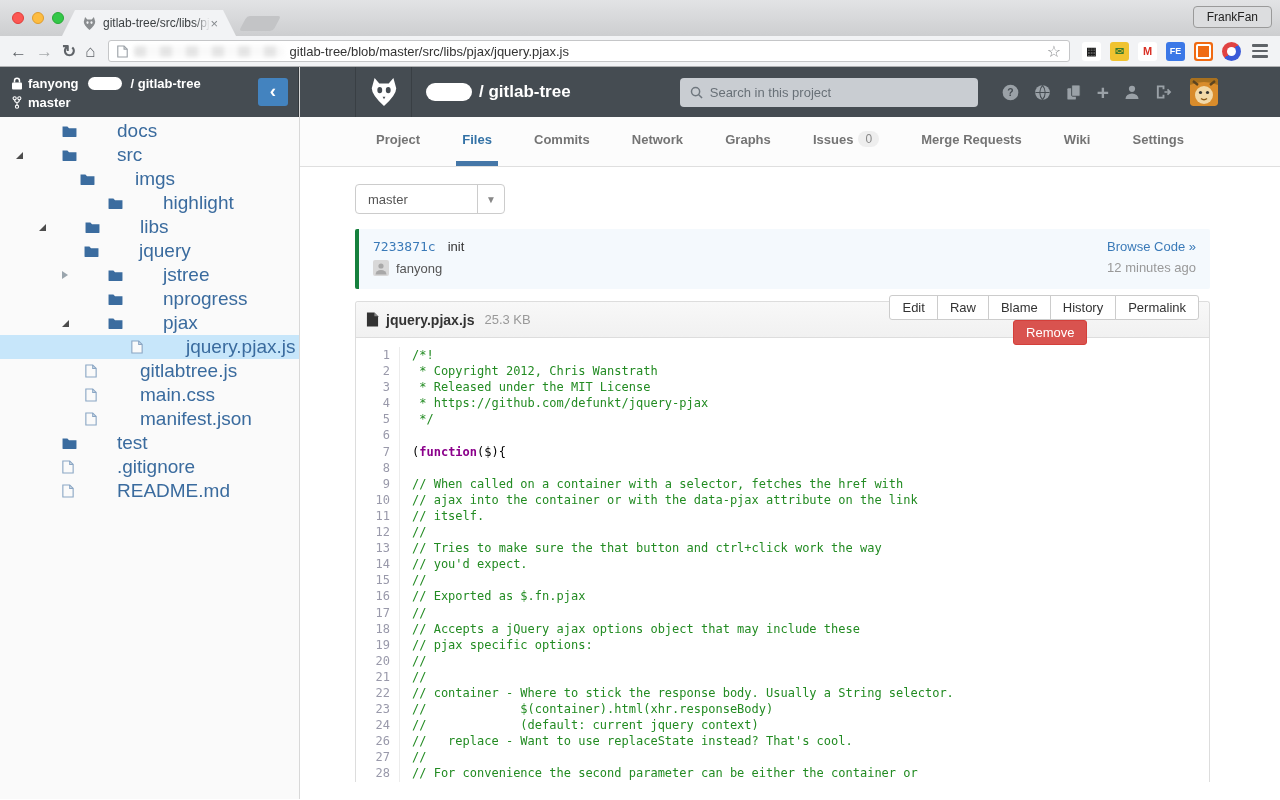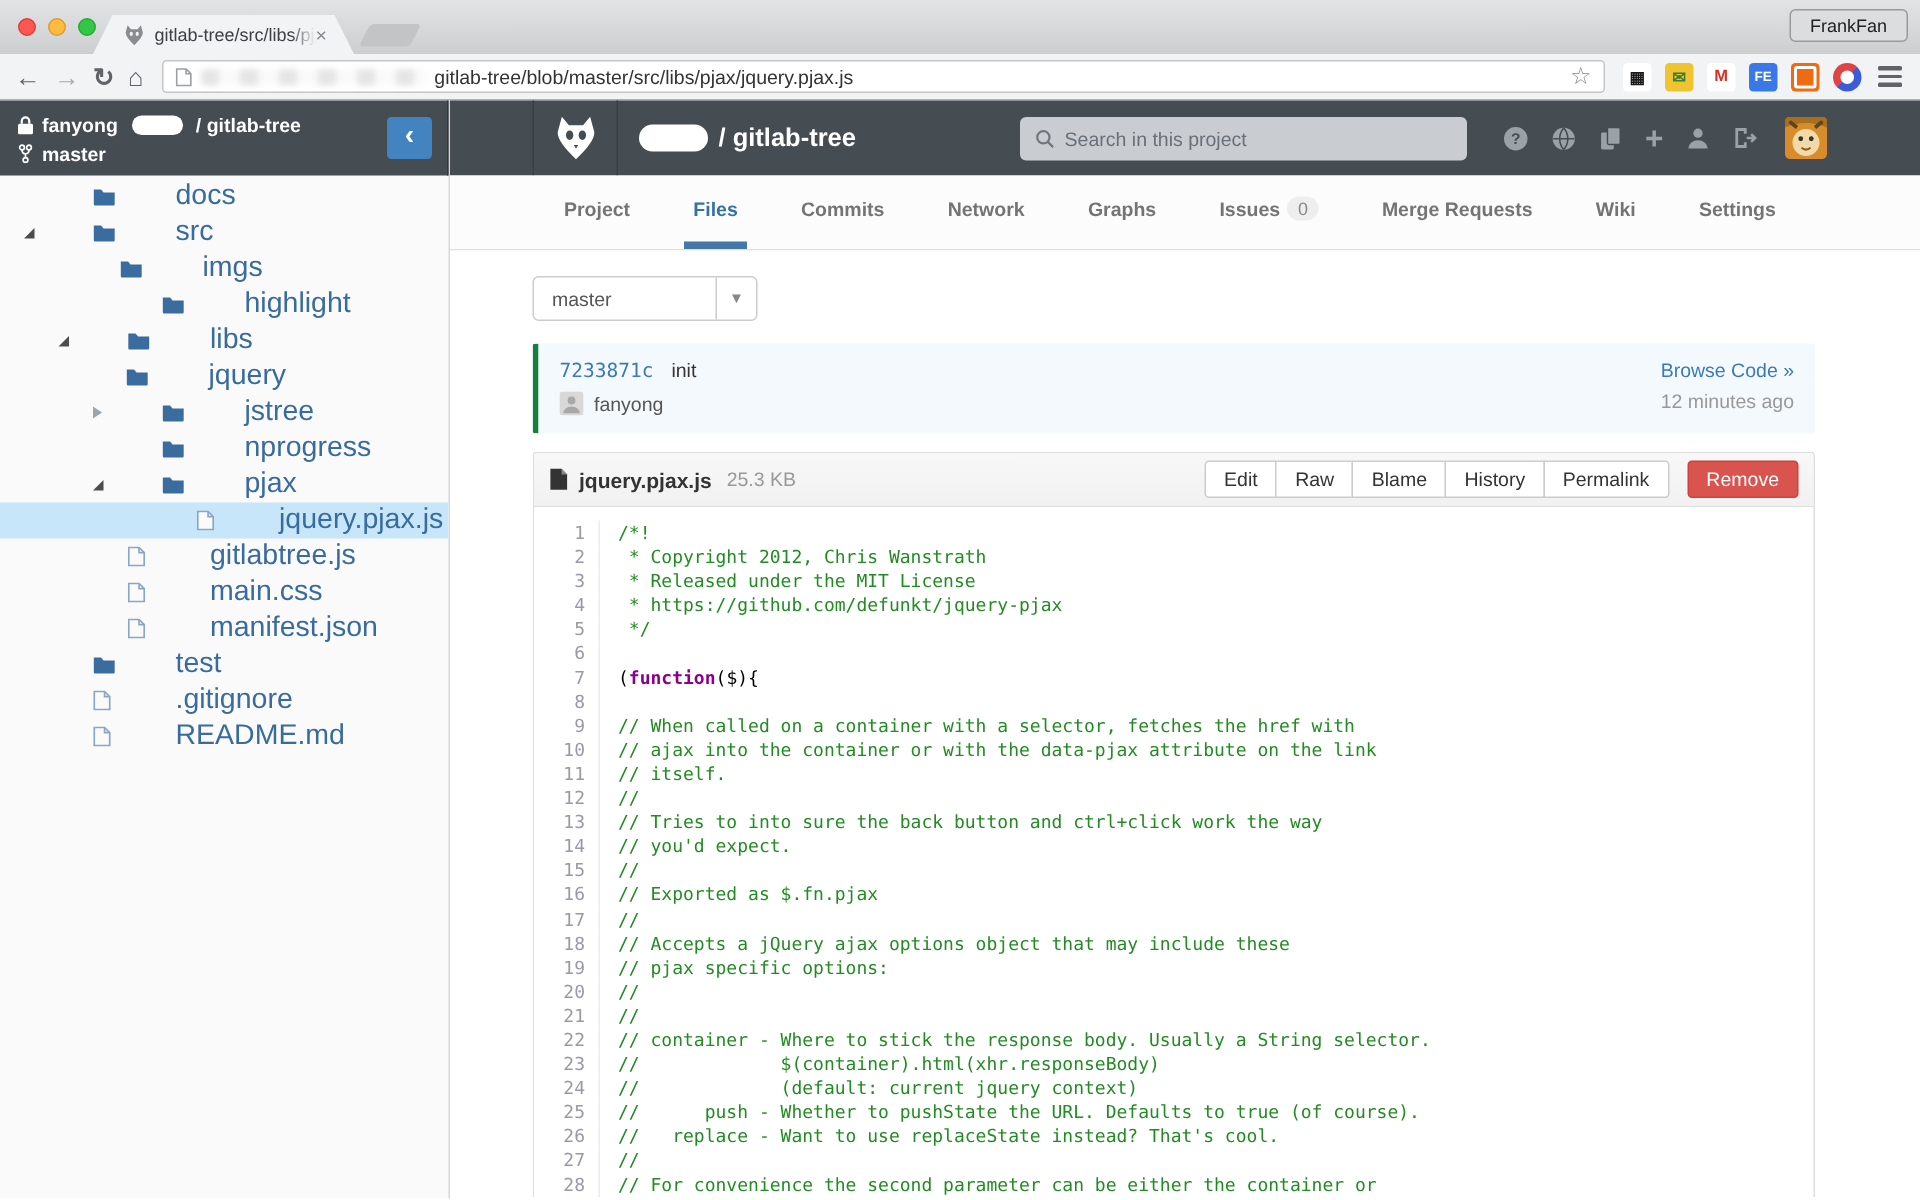--- a/index.html
+++ b/index.html
@@ -101,21 +101,21 @@
   .commit-line2 { margin-top:6px; display:flex; align-items:center; gap:7px; font-size:13px; color:#555; }
   .commit-right { position:absolute; right:14px; top:10px; text-align:right; }
   .browse-link { font-size:13px; color:#3a7ab8; cursor:pointer; }
   .commit-time { font-size:13px; color:#999; margin-top:6px; }
 
   .file-box { margin-top:12px; border:1px solid #ddd; border-bottom:none; border-radius:3px 3px 0 0; }
   .file-header { height:36px; background:linear-gradient(#f8f8f8,#f1f1f1); border-bottom:1px solid #ddd;
                  border-radius:3px 3px 0 0; display:flex; align-items:center; padding:0 10px; }
   .file-name { font-weight:bold; font-size:14px; color:#333; margin-left:7px; }
   .file-size { font-size:13px; color:#999; margin-left:10px; }
-  .actions { margin-left:auto; display:flex; align-items:center; }
+  .actions { margin-left:auto; display:flex; align-items:center;flex-direction:column; }
   .btn { padding:4px 12px; font-size:13px; color:#333; background:#fff; border:1px solid #ccc; margin-left:-1px; cursor:pointer;
          font-family:"Liberation Sans", sans-serif; }
   .btn.first { border-radius:3px 0 0 3px; margin-left:0; }
   .btn.last { border-radius:0 3px 3px 0; }
   .btn-remove { margin-left:12px; padding:4px 12px; font-size:13px; color:#fff; background:#d9534f;
                 border:1px solid #d43f3a; border-radius:3px; cursor:pointer; font-family:"Liberation Sans", sans-serif; }
 
   .code { padding:9px 0 0 0; font-family:"DejaVu Sans Mono", monospace; font-size:12px; line-height:16.1px; }
   .code-line { display:flex; }
   .line-number { flex:0 0 44px; text-align:right; padding-right:9px; border-right:1px solid #ececec; color:#99a; cursor:pointer; }
@@ -563,21 +563,21 @@
             <div class="code-line">
               <span class="line-number">11</span>
               <span class="line-content"><span class="tok-comment">// itself.</span></span>
             </div>
             <div class="code-line">
               <span class="line-number">12</span>
               <span class="line-content"><span class="tok-comment">//</span></span>
             </div>
             <div class="code-line">
               <span class="line-number">13</span>
-              <span class="line-content"><span class="tok-comment">// Tries to into sure the back button and ctrl+click work the way</span></span>
+              <span class="line-content"><span class="tok-comment">// Tries to make sure the that button and ctrl+click work the way</span></span>
             </div>
             <div class="code-line">
               <span class="line-number">14</span>
               <span class="line-content"><span class="tok-comment">// you'd expect.</span></span>
             </div>
             <div class="code-line">
               <span class="line-number">15</span>
               <span class="line-content"><span class="tok-comment">//</span></span>
             </div>
             <div class="code-line">
@@ -608,24 +608,20 @@
               <span class="line-number">22</span>
               <span class="line-content"><span class="tok-comment">// container - Where to stick the response body. Usually a String selector.</span></span>
             </div>
             <div class="code-line">
               <span class="line-number">23</span>
               <span class="line-content"><span class="tok-comment">//             $(container).html(xhr.responseBody)</span></span>
             </div>
             <div class="code-line">
               <span class="line-number">24</span>
               <span class="line-content"><span class="tok-comment">//             (default: current jquery context)</span></span>
-            </div>
-            <div class="code-line">
-              <span class="line-number">25</span>
-              <span class="line-content"><span class="tok-comment">//      push - Whether to pushState the URL. Defaults to true (of course).</span></span>
             </div>
             <div class="code-line">
               <span class="line-number">26</span>
               <span class="line-content"><span class="tok-comment">//   replace - Want to use replaceState instead? That's cool.</span></span>
             </div>
             <div class="code-line">
               <span class="line-number">27</span>
               <span class="line-content"><span class="tok-comment">//</span></span>
             </div>
             <div class="code-line">

